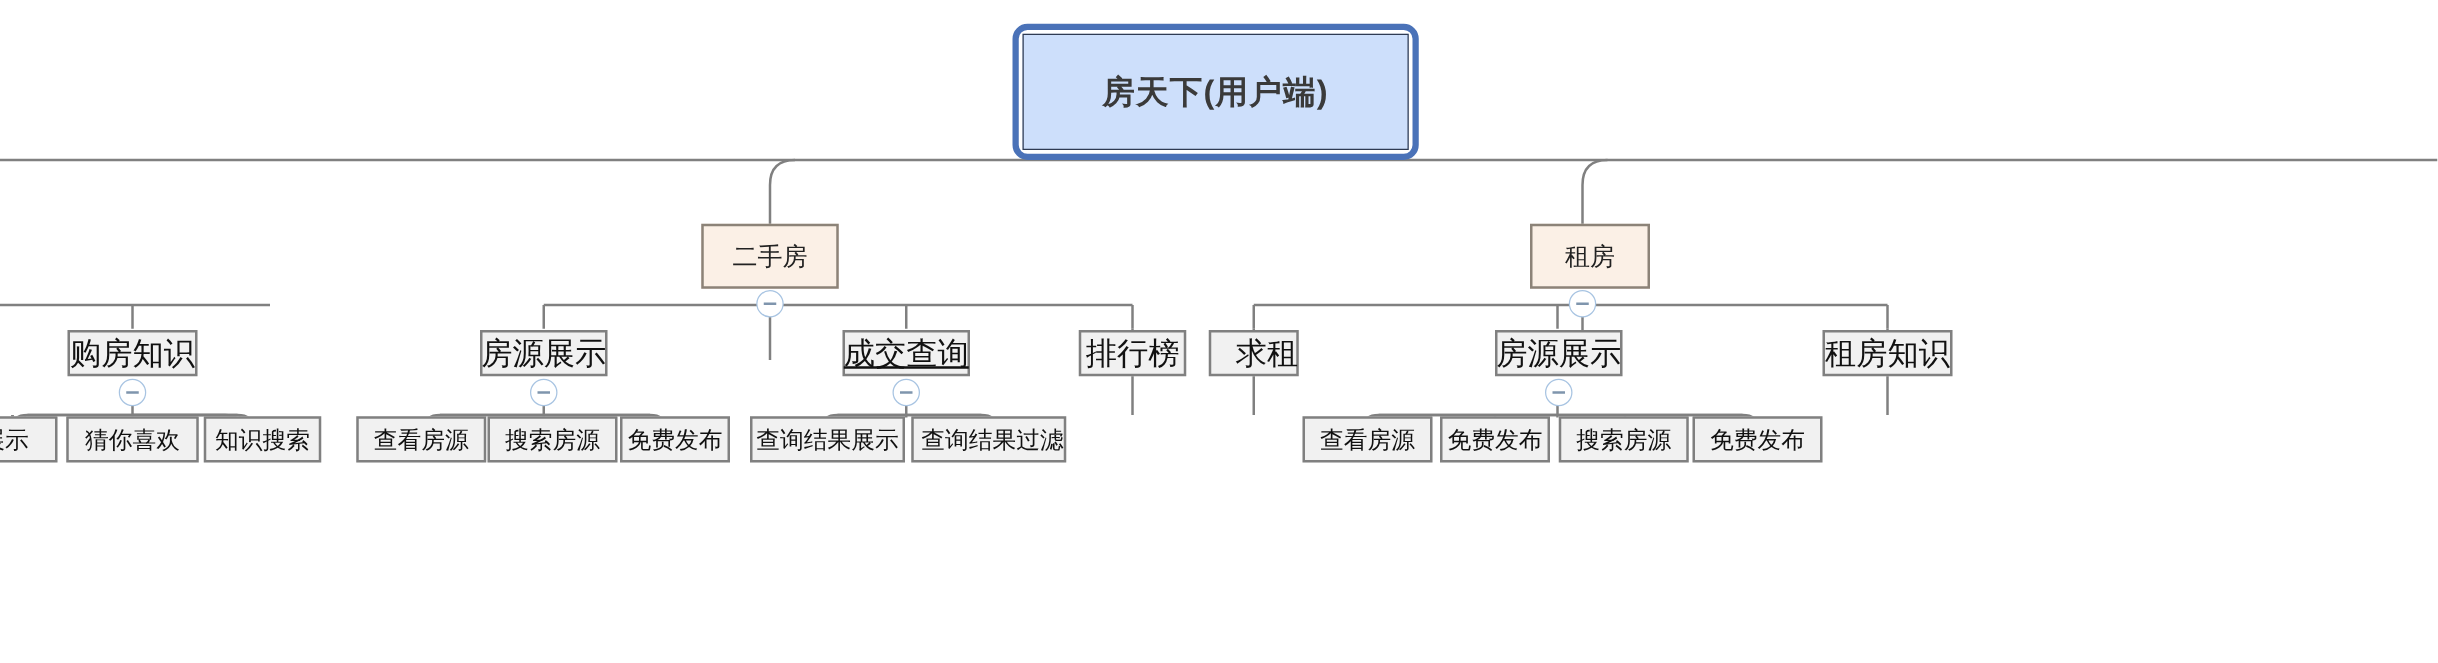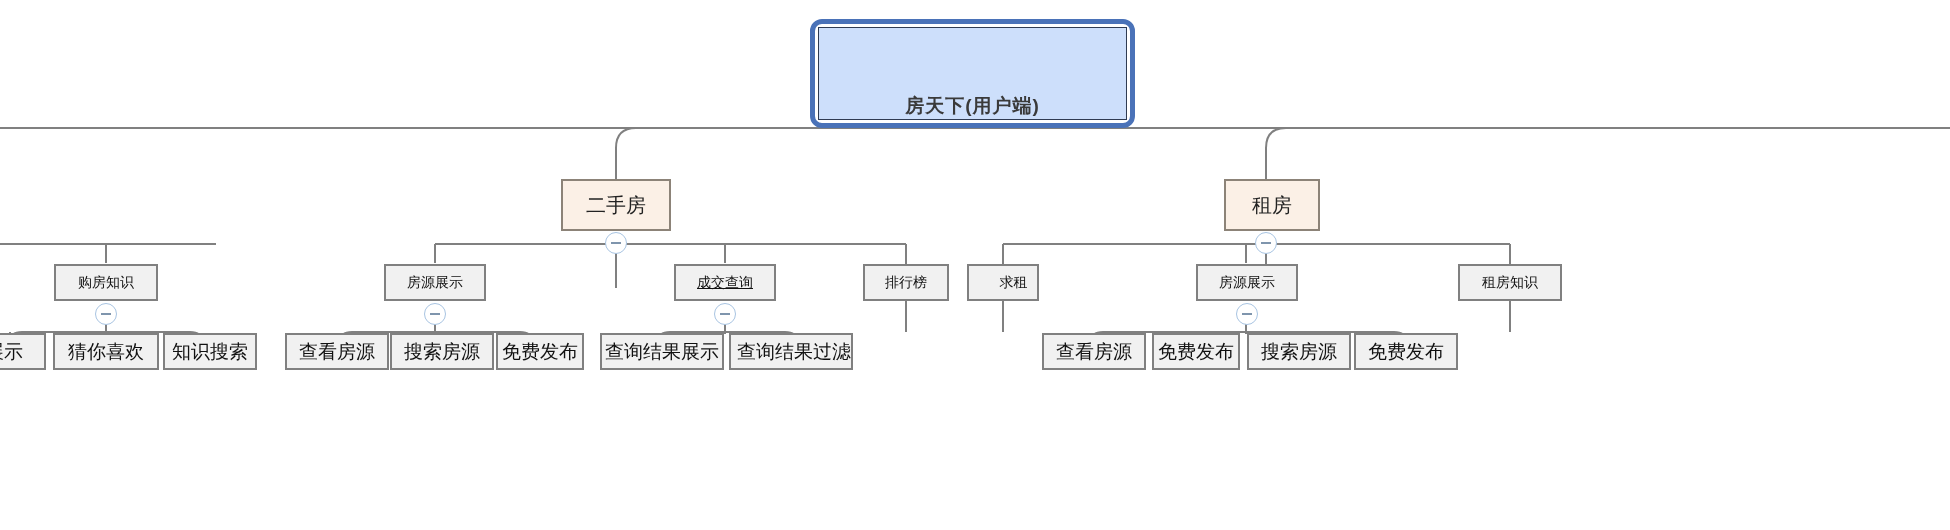--- a/index.html
+++ b/index.html
@@ -14,23 +14,22 @@
     position:absolute;box-sizing:border-box;
     display:flex;align-items:center;justify-content:center;
     white-space:nowrap;
   }
 
   
   .node.root{
     background:#cddffb;
     border:1.5px solid #2f3b52;
     color:#3a3a3a;
-    font-size:19px;font-weight:bold;
+    font-size:26px;font-weight:bold;
     letter-spacing:1px;
-    align-items:flex-end;
   }
   .root-sel{
     position:absolute;
     border:5px solid #4a72b8;
     border-radius:12px;
     background:#ffffff;
     box-sizing:border-box;
   }
 
   
@@ -39,21 +38,21 @@
     border:2px solid #8c8378;
     color:#222222;
     font-size:20px;
   }
 
   
   .node.lv3, .node.leaf{
     background:#f1f1f1;
     border:2px solid #808080;
     color:#111111;
-    font-size:14px;
+    font-size:25px;
   }
   .node.leaf{font-size:19px;}
 
   
   .collapse{
     position:absolute;
     width:22px;height:22px;border-radius:50%;
     background:#ffffff;
     border:1.5px solid #a8c4e2;
     box-sizing:border-box;

